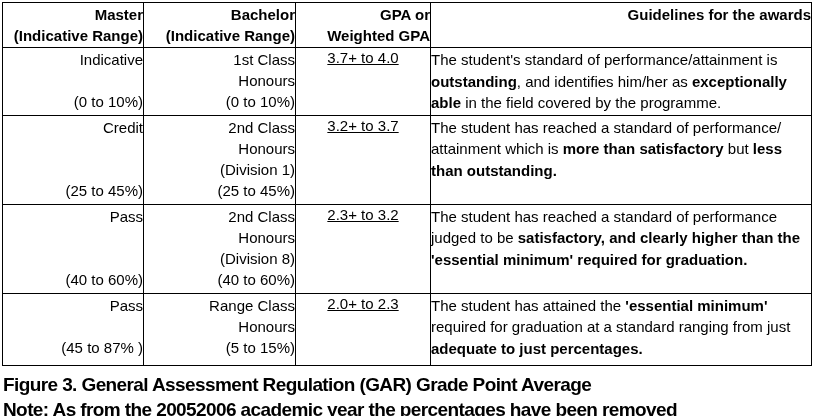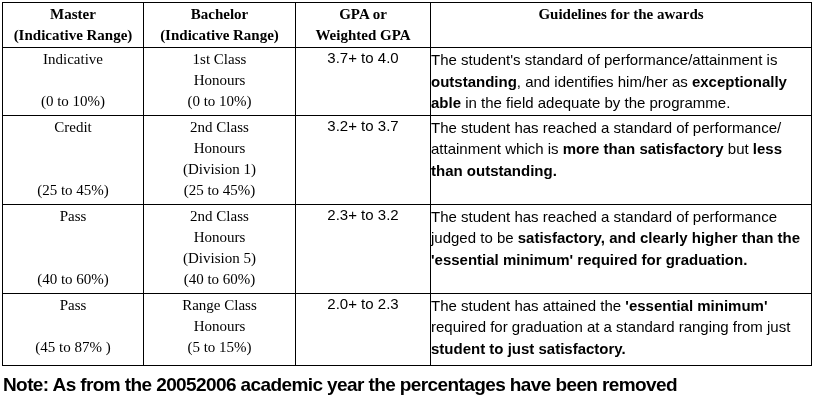--- a/index.html
+++ b/index.html
@@ -30,29 +30,29 @@
   }
   tr.hdr      { height: 45px; }
   tr.row-1    { height: 65px; }
   tr.row-2    { height: 89px; }
   tr.row-3    { height: 89px; }
   tr.row-4    { height: 72px; }
 
   .line {
     min-height: 21px;
     line-height: 21px;
-    text-align: center;
+    text-align: right;
     white-space: nowrap;
-    font-family: Liberation Serif, serif;
   }
   th .line { font-weight: bold; }
 
   td.gpa {
     vertical-align: middle;
     text-align: center;
+    text-decoration: underline;
   }
   td.guidelines {
     padding: 3px 7px 1px 7px;
     text-align: left;
     line-height: 21.5px;
     white-space: pre-line;
     margin-left: 40px;
   }
   td.guidelines b { font-weight: bold; }
 
@@ -106,21 +106,21 @@
           <div class="line">(0 to 10%)</div>
         </td>
         <td>
           <div class="line">1st Class</div>
           <div class="line">Honours</div>
           <div class="line">(0 to 10%)</div>
         </td>
         <td class="gpa">3.7+ to 4.0</td>
         <td class="guidelines"><span>The student's standard of performance/attainment is
 </span><b>outstanding</b><span>, and identifies him/her as </span><b>exceptionally
-able</b><span> in the field adequate by the programme.</span></td>
+able</b><span> in the field covered by the programme.</span></td>
       </tr>
 
       <tr class="row-2">
         <td>
           <div class="line">Credit</div>
           <div class="line"></div>
           <div class="line"></div>
           <div class="line">(25 to 45%)</div>
         </td>
         <td>
@@ -138,21 +138,21 @@
       <tr class="row-3">
         <td>
           <div class="line">Pass</div>
           <div class="line"></div>
           <div class="line"></div>
           <div class="line">(40 to 60%)</div>
         </td>
         <td>
           <div class="line">2nd Class</div>
           <div class="line">Honours</div>
-          <div class="line">(Division 5)</div>
+          <div class="line">(Division 8)</div>
           <div class="line">(40 to 60%)</div>
         </td>
         <td class="gpa">2.3+ to 3.2</td>
         <td class="guidelines"><span>The student has reached a standard of performance
 judged to be </span><b>satisfactory, and clearly higher than the
 'essential minimum' required for graduation.</b></td>
       </tr>
 
       <tr class="row-4">
         <td>
@@ -161,23 +161,24 @@
           <div class="line">(45 to 87% )</div>
         </td>
         <td>
           <div class="line">Range Class</div>
           <div class="line">Honours</div>
           <div class="line">(5 to 15%)</div>
         </td>
         <td class="gpa">2.0+ to 2.3</td>
         <td class="guidelines"><span>The student has attained the </span><b>'essential minimum'</b><span>
 required for graduation at a standard ranging from just
-</span><b>student to just satisfactory.</b></td>
+</span><b>adequate to just percentages.</b></td>
       </tr>
 
     </tbody>
   </table>
 
   <div class="caption">
+    <div>Figure 3. General Assessment Regulation (GAR) Grade Point Average</div>
     <div>Note: As from the 20052006 academic year the percentages have been removed</div>
   </div>
 
 </div>
 
 </body></html>

